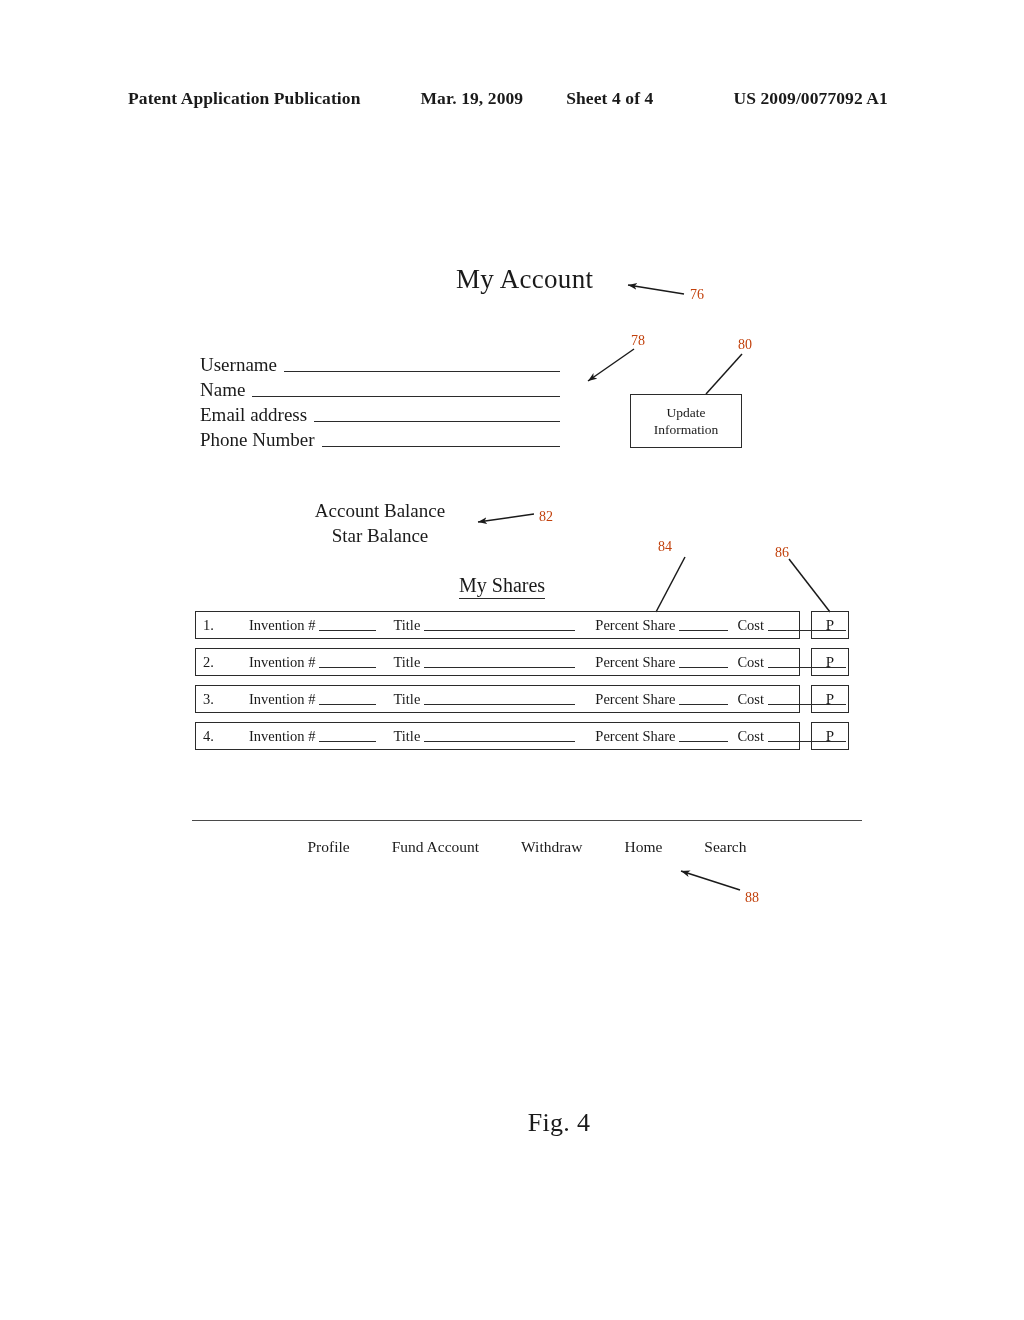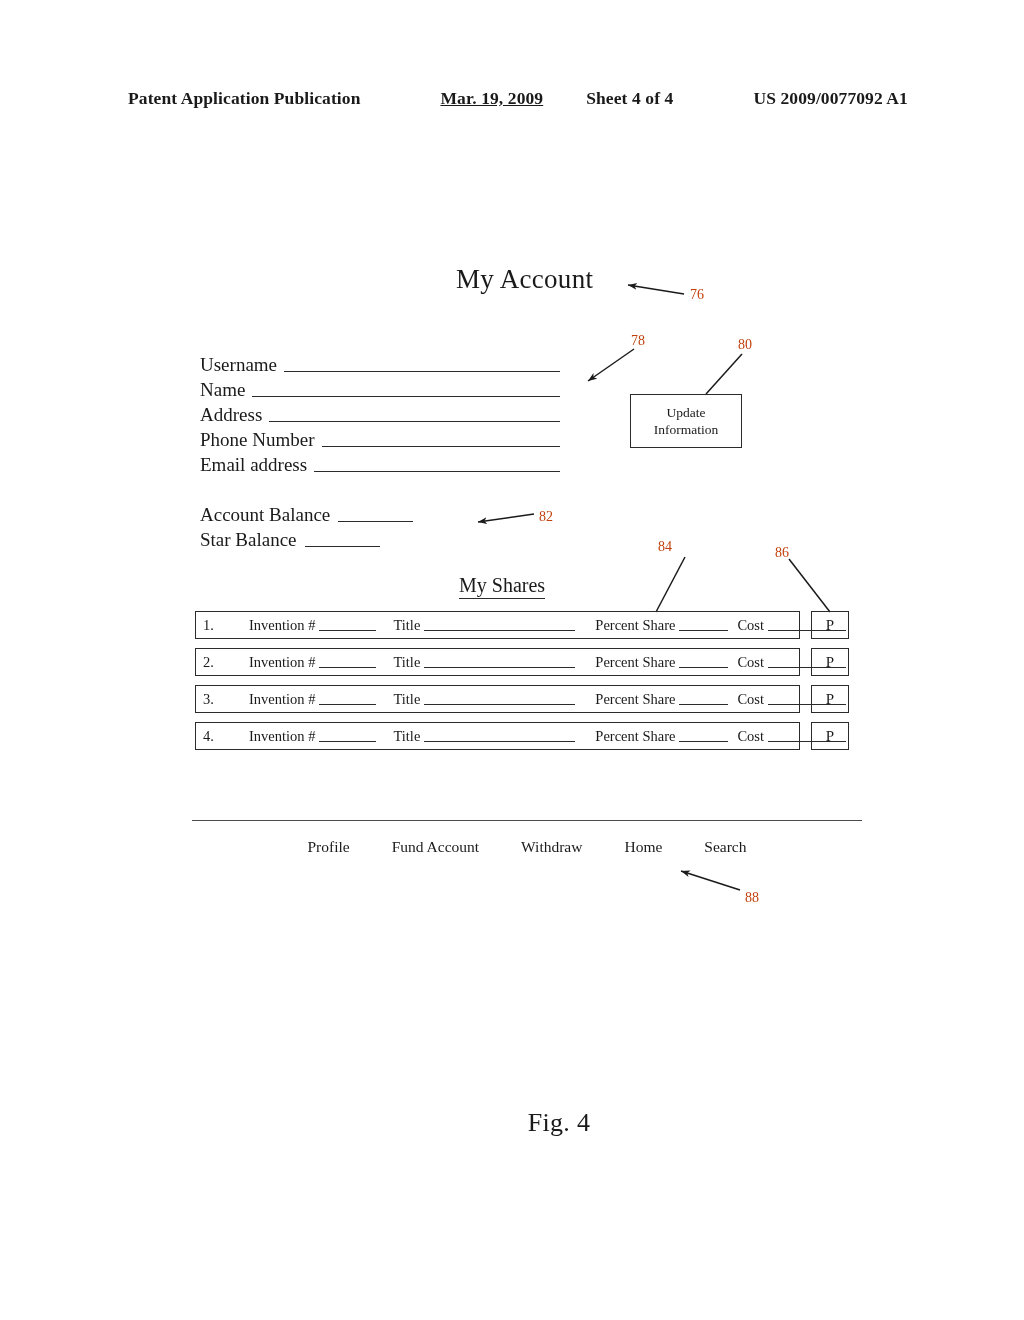--- a/index.html
+++ b/index.html
@@ -26,22 +26,21 @@
     align-items: baseline;
     font-weight: bold;
     font-size: 17.5px;
     letter-spacing: 0.1px;
     white-space: nowrap;
     gap: 18px;
   }
   .pub-header .hdr-pub { flex: 0 0 auto; }
   .pub-header .hdr-date {
     flex: 0 0 auto;
-    margin-left: 62px;
-    text-decoration: underline;
+    margin-left: 42px;
   }
   .pub-header .hdr-sheet {
     flex: 0 0 auto;
     margin-left: 25px;
   }
   .pub-header .hdr-num {
     flex: 0 0 auto;
     margin-left: 62px;
   }
 
@@ -100,23 +99,24 @@
 
   
   .bal-form {
     position: absolute;
     left: 200px;
     top: 500px;
     width: 360px;
   }
   .bal-row {
     display: flex;
-    align-items: flex-end;
+    align-items: center;
     height: 25px;
     white-space: nowrap;
+    flex-direction: column;
   }
   .bal-label {
     font-size: 19px;
     line-height: 21px;
     flex: 0 0 auto;
   }
   .bal-blank {
     flex: 0 0 75px;
     border-bottom: 1.4px solid #2b2b2b;
     margin-left: 8px;
@@ -301,29 +301,25 @@
 <div class="acct-form">
   <div class="form-row">
     <span class="form-label">Username</span>
     <span class="form-blank"></span>
   </div>
   <div class="form-row">
     <span class="form-label">Name</span>
     <span class="form-blank"></span>
   </div>
   <div class="form-row">
-    <span class="form-label">Address</span>
+    <span class="form-label">Email address</span>
     <span class="form-blank"></span>
   </div>
   <div class="form-row">
     <span class="form-label">Phone Number</span>
-    <span class="form-blank"></span>
-  </div>
-  <div class="form-row">
-    <span class="form-label">Email address</span>
     <span class="form-blank"></span>
   </div>
 </div>
 
 <div class="bal-form">
   <div class="bal-row">
     <span class="bal-label">Account Balance</span>
     <span class="bal-blank"></span>
   </div>
   <div class="bal-row">

